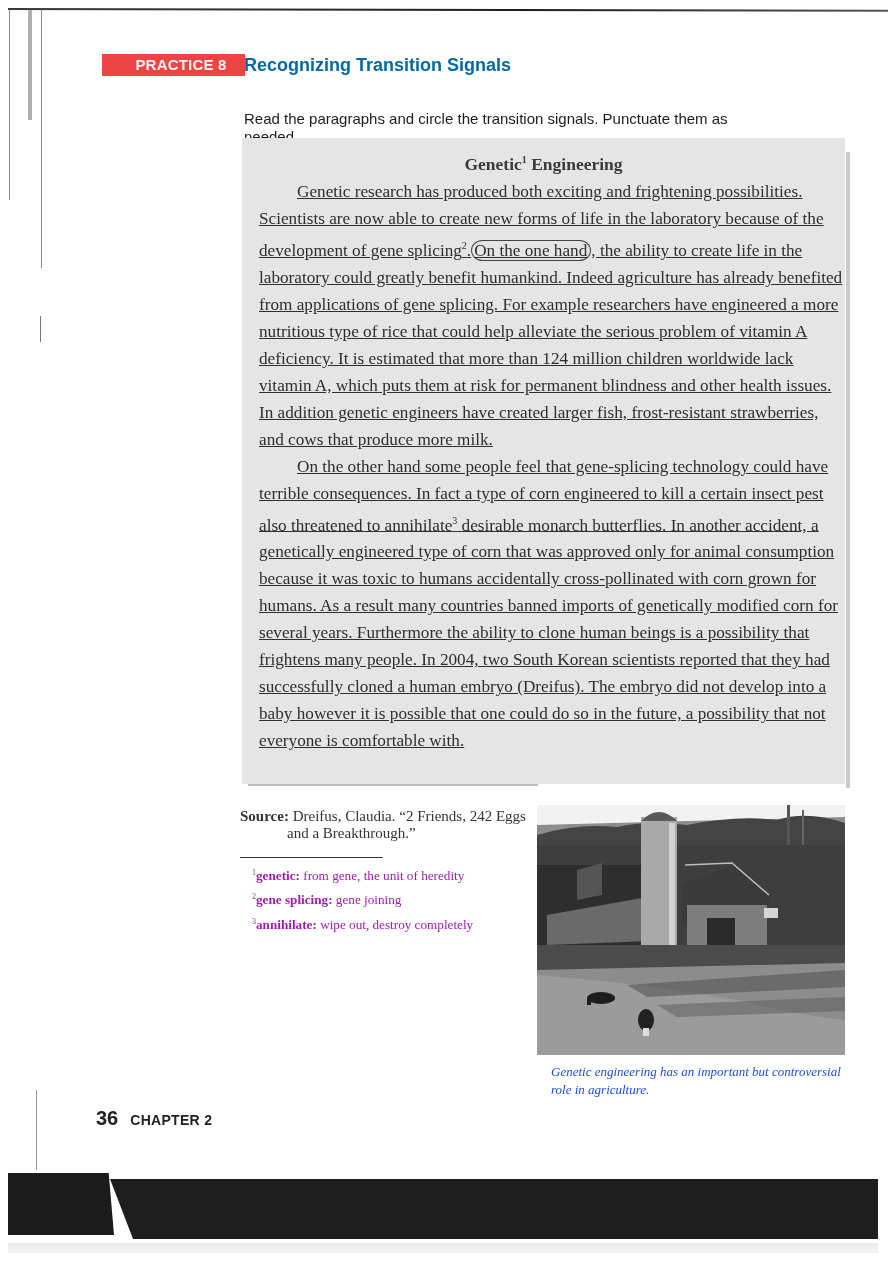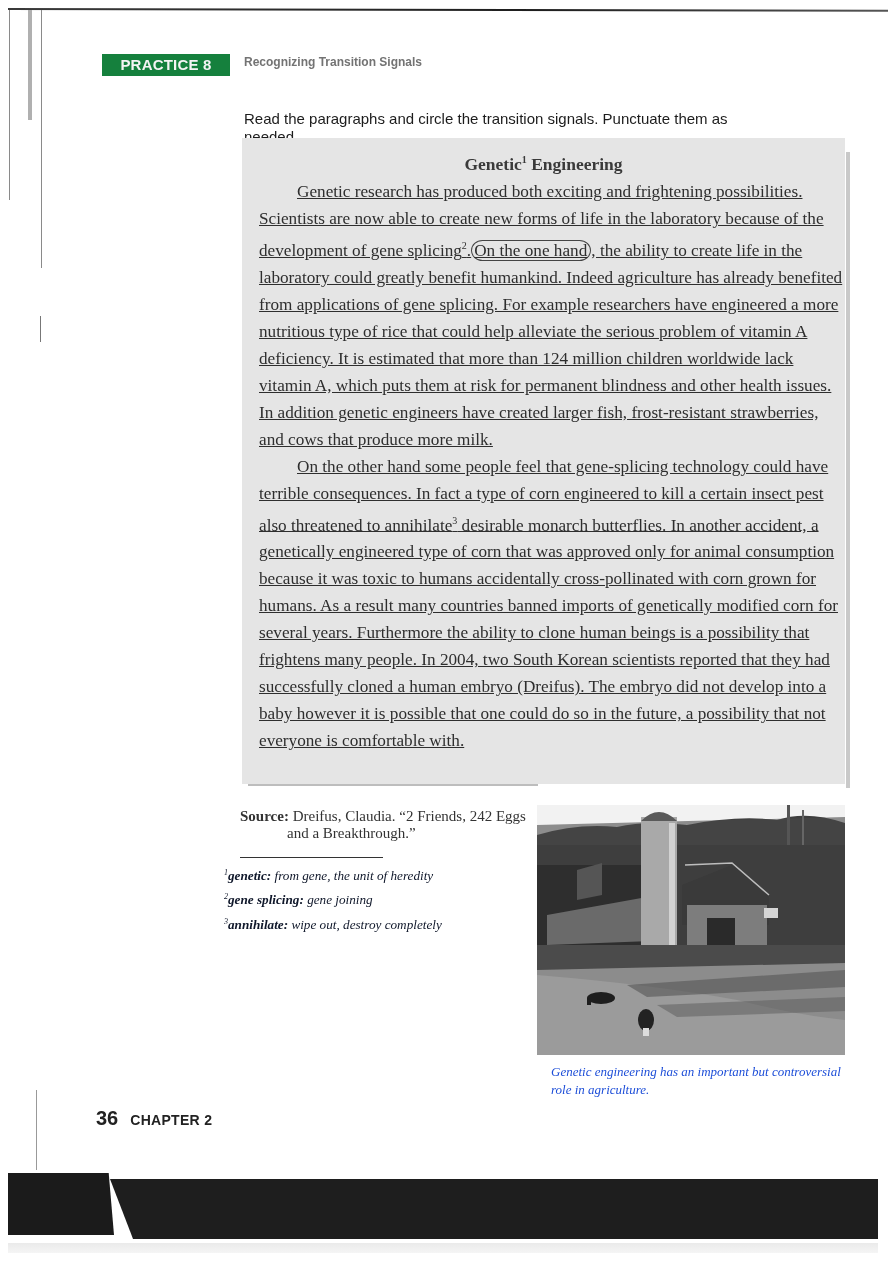--- a/index.html
+++ b/index.html
@@ -11,28 +11,28 @@
     }
     .scan-top {
       position: absolute; left: 8px; top: 8px; width: 880px; height: 2px;
       background: linear-gradient(to right, #3a3a3a, #1e1e1e 60%, #555 100%);
       transform: rotate(0.12deg); transform-origin: left;
     }
     .left-rule { position: absolute; background: #8a8a8a; width: 1px; }
     .left-bar { position: absolute; background: #9a9a9a; width: 4px; }
     .practice-badge {
       position: absolute; left: 102px; top: 54px; width: 128px; height: 22px;
-      background: #15803d;
+      background: #ef4444;
       color: #f4f4f4; font-family: "Liberation Sans", sans-serif; font-weight: bold;
-      font-size: 15px; line-height: 22px; text-align: center; letter-spacing: 0.2px;
+      font-size: 15px; line-height: 22px; text-align: center; letter-spacing: 0.2px; padding-left: 15px;
     }
     .practice-title {
       position: absolute; left: 244px; top: 55px;
-      font-family: "Liberation Sans", sans-serif; font-weight: bold; font-size: 12px;
-      color: #737373;
+      font-family: "Liberation Sans", sans-serif; font-weight: bold; font-size: 18px;
+      color: #0369a1;
     }
     .instructions {
       position: absolute; left: 244px; top: 90px; width: 540px;
       font-family: "Liberation Sans", sans-serif; font-size: 15px; line-height: 18px;
       color: #1c1c1c;
       margin-top: 20px;
     }
     .reading-box {
       position: absolute; left: 242px; top: 138px; width: 603px; height: 646px;
       background: #e5e5e5;
@@ -59,22 +59,22 @@
       border: 1.4px solid #444; border-radius: 12px / 11px; padding: 0 3px 0 2px;
     }
     .source {
       position: absolute; left: 240px; top: 808px; width: 290px;
       font-size: 15px; line-height: 17px; color: #333;
     }
     .source .src-label { font-weight: bold; }
     .source .indent { padding-left: 47px; display: block; }
     .fn-rule { position: absolute; left: 240px; top: 857px; width: 143px; height: 1px; background: #333; }
     .footnotes {
-      position: absolute; left: 224px; top: 862px; width: 290px;
-      font-size: 13.2px; line-height: 21px; color: #0f172a; font-style: italic;
+      position: absolute; left: 252px; top: 862px; width: 290px;
+      font-size: 13.2px; line-height: 21px; color: #a21caf;
     }
     .footnotes b { font-weight: bold; }
     .footnotes sup { font-size: 8px; }
     .photo {
       position: absolute; left: 537px; top: 805px; width: 308px; height: 250px;
       overflow: hidden; background: #7a7a7a;
     }
     .caption {
       position: absolute; left: 551px; top: 1063px; width: 300px;
       font-style: italic; font-size: 13px; line-height: 18px; color: #1d4ed8;

